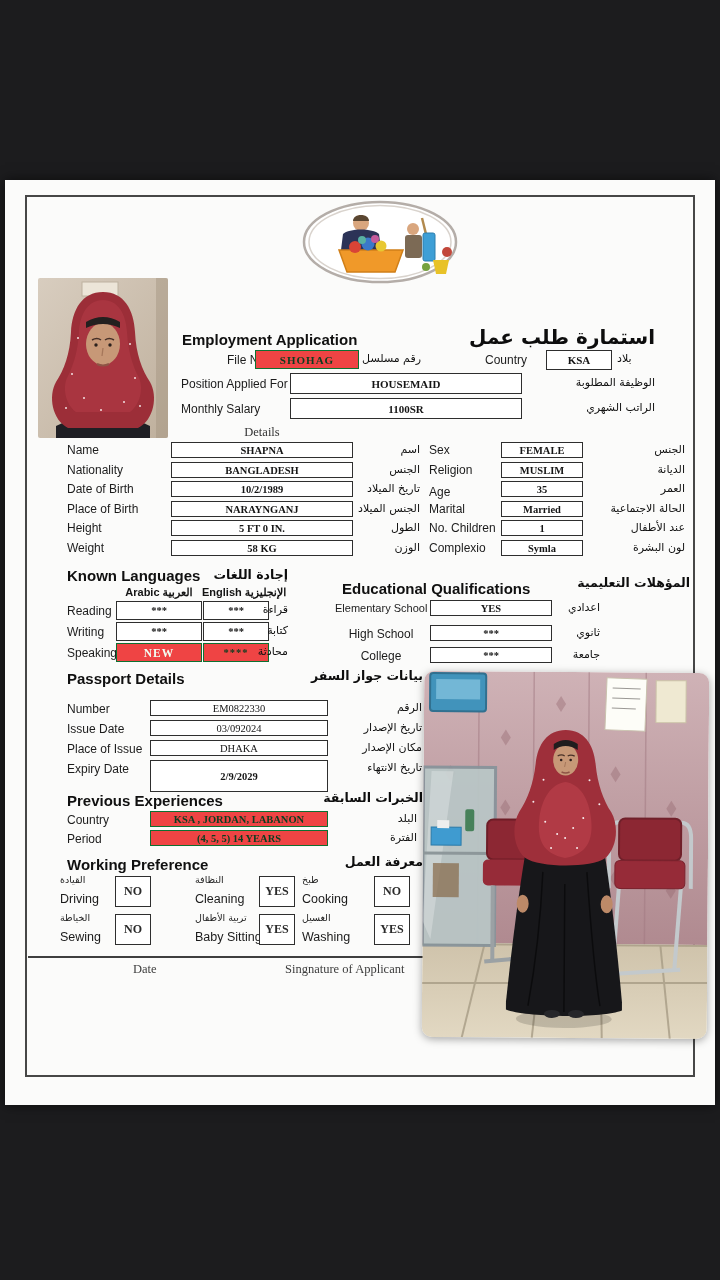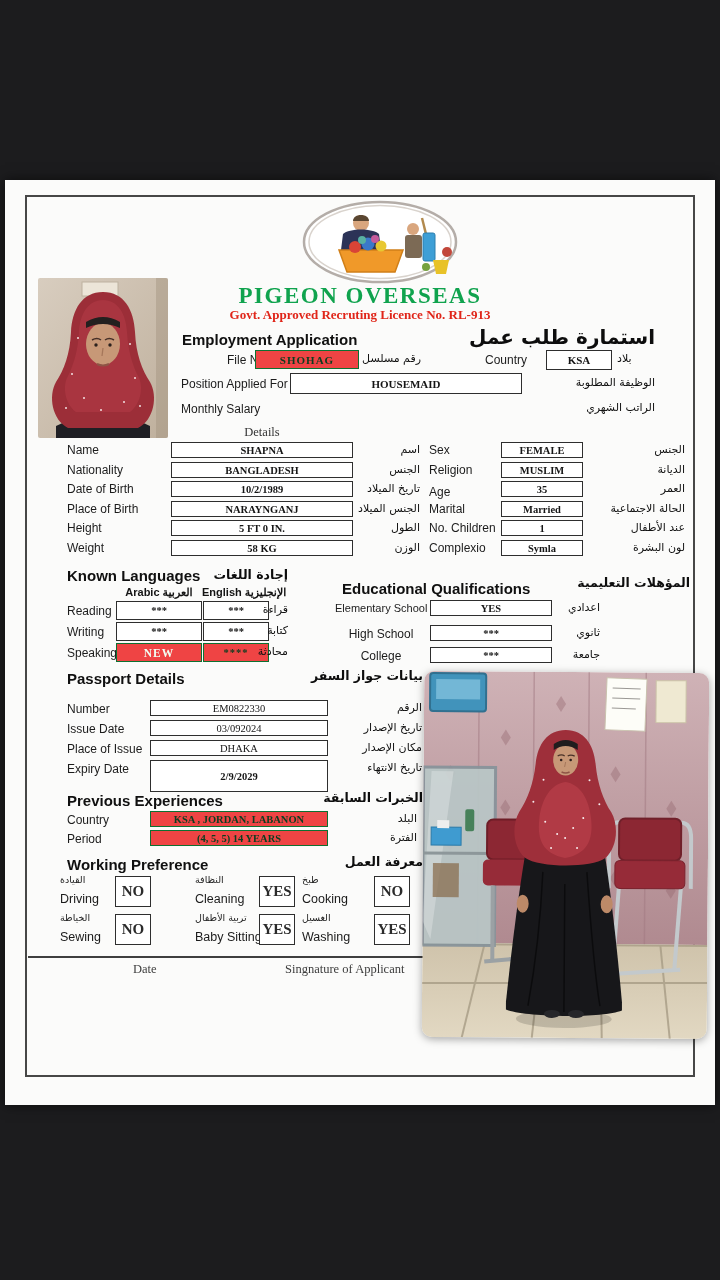--- a/index.html
+++ b/index.html
@@ -21,21 +21,21 @@
   .ar-title{font-family:"DejaVu Sans",sans-serif;direction:rtl;font-size:12.5px;font-weight:bold;
             color:#0d0d0d;white-space:nowrap;text-align:right;}
   .vbox{border:1.6px solid #2e2e2e;background:#fff;display:flex;align-items:center;justify-content:center;
         font-family:"Liberation Serif",serif;font-weight:bold;font-size:10.5px;color:#151515;
         box-sizing:border-box;white-space:nowrap;}
   .vbox.green{background:#ef4444;border-color:#0d7031;color:#0a3d1f;letter-spacing:1px;}
   .vbox.green.lighttext{color:#f2fff4;}
   .serif{font-family:"Liberation Serif",serif;}
   .colhead{font-weight:bold;font-size:11px;text-align:center;color:#141414;white-space:nowrap;}
   .pref-box{border:1.6px solid #2e2e2e;background:#fff;display:flex;align-items:center;justify-content:center;
-            font-family:"Liberation Serif",serif;font-weight:bold;font-size:15px;color:#2b2b2b;box-sizing:border-box;}
+            font-family:"Liberation Serif",serif;font-weight:bold;font-size:12px;color:#2b2b2b;box-sizing:border-box;}
   .pref-ar{font-family:"DejaVu Sans",sans-serif;direction:rtl;font-size:9.5px;color:#222;text-align:left;white-space:nowrap;}
   .pref-en{font-size:12.5px;color:#1a1a1a;white-space:nowrap;}
   .photo{overflow:hidden;border-radius:8px;}
   .footline{background:#3f3f3f;height:2px;}
   .footlbl{font-family:"Liberation Serif",serif;font-size:12.5px;color:#3c3c3c;white-space:nowrap;}
 </style>
 </head>
 <body>
 
 <div class="screen">
@@ -55,22 +55,20 @@
       <circle cx="61" cy="40" r="4" fill="#58b0a2"></circle>
       <circle cx="74" cy="39" r="4" fill="#c55a9b"></circle>
       <circle cx="112" cy="29" r="6" fill="#d9a67e"></circle>
       <rect x="104" y="35" width="17" height="23" rx="3" fill="#7c6a55"></rect>
       <line x1="121" y1="18" x2="131" y2="58" stroke="#b28a4e" stroke-width="2.5"></line>
       <rect x="122" y="33" width="12" height="28" rx="2" fill="#3e9fd6" stroke="#2d7fae"></rect>
       <path d="M132,60 L148,60 L145,74 L135,74 Z" fill="#e8c227"></path>
       <circle cx="146" cy="52" r="5" fill="#c2473a"></circle>
       <circle cx="125" cy="67" r="4" fill="#76a23f"></circle>
     </svg>
-    <div class="abs brand" style="left:0;top:103px">PIGEON OVERSEAS</div>
-    <div class="abs licence" style="left:0;top:127px">Govt. Approved Recruting Licence No. RL-913</div>
     <div class="abs ar-title" style="left:500px;top:145px;width:150px;font-size:20px">استمارة طلب عمل</div>
 
     <div class="abs photo" style="left:33px;top:98px;width:130px;height:160px;border-radius:2px">
       <svg width="130" height="160" viewBox="0 0 130 160">
         <defs>
             <linearGradient id="pbg" x1="0" y1="0" x2="1" y2="1">
           <stop offset="0" stop-color="#d8cdbf"></stop>
               <stop offset="1" stop-color="#bfb09d"></stop>
             </linearGradient>
           </defs>
@@ -109,20 +107,21 @@
     <div class="abs ar" style="left:358px;top:172px;width:58px;text-align:right">رقم مسلسل</div>
     <div class="abs lbl" style="left:480px;top:173px">Country</div>
     <div class="abs vbox" style="left:541px;top:170px;width:66px;height:20px;font-size:11px">KSA</div>
     <div class="abs ar" style="left:612px;top:172px;width:32px;text-align:left">بلاد</div>
 
     <div class="abs lbl" style="left:176px;top:197px">Position Applied For</div>
     <div class="abs vbox" style="left:285px;top:193px;width:232px;height:21px;font-size:11px">HOUSEMAID</div>
     <div class="abs ar" style="left:538px;top:196px;width:112px">الوظيفة المطلوبة</div>
 
     <div class="abs lbl" style="left:176px;top:222px">Monthly Salary</div>
+    <div class="abs vbox" style="left:285px;top:218px;width:232px;height:21px;font-size:11px">1100SR</div>
     <div class="abs ar" style="left:538px;top:221px;width:112px">الراتب الشهري</div>
 
     <div class="abs serif" style="left:166px;top:245px;width:182px;text-align:center;font-size:12.5px;color:#333">Details</div>
 
     <div class="abs lbl" style="left:62px;top:263px">Name</div>
     <div class="abs vbox" style="left:166px;top:262px;width:182px;height:16px">SHAPNA</div>
     <div class="abs ar" style="left:352px;top:263px;width:63px">اسم</div>
     <div class="abs lbl" style="left:62px;top:283px">Nationality</div>
     <div class="abs vbox" style="left:166px;top:282px;width:182px;height:16px">BANGLADESH</div>
     <div class="abs ar" style="left:352px;top:283px;width:63px">الجنس</div>

